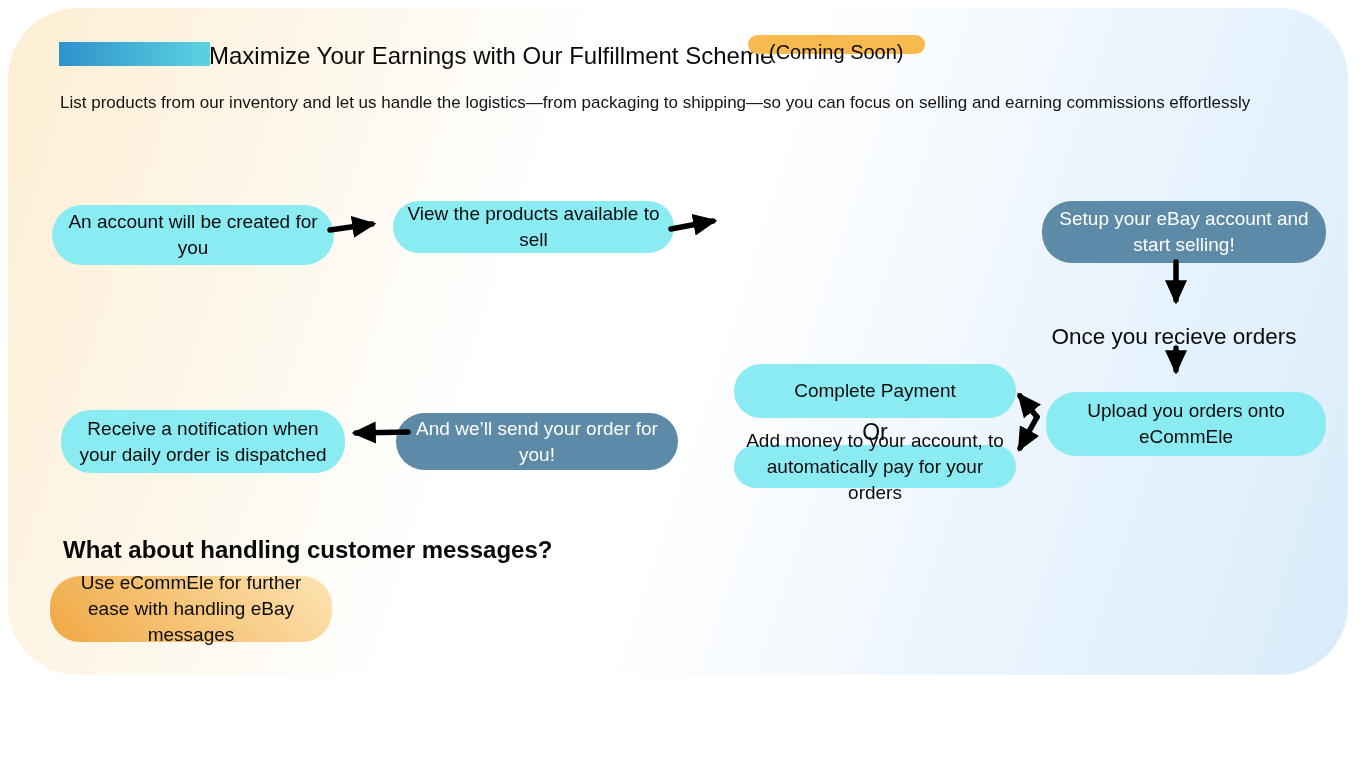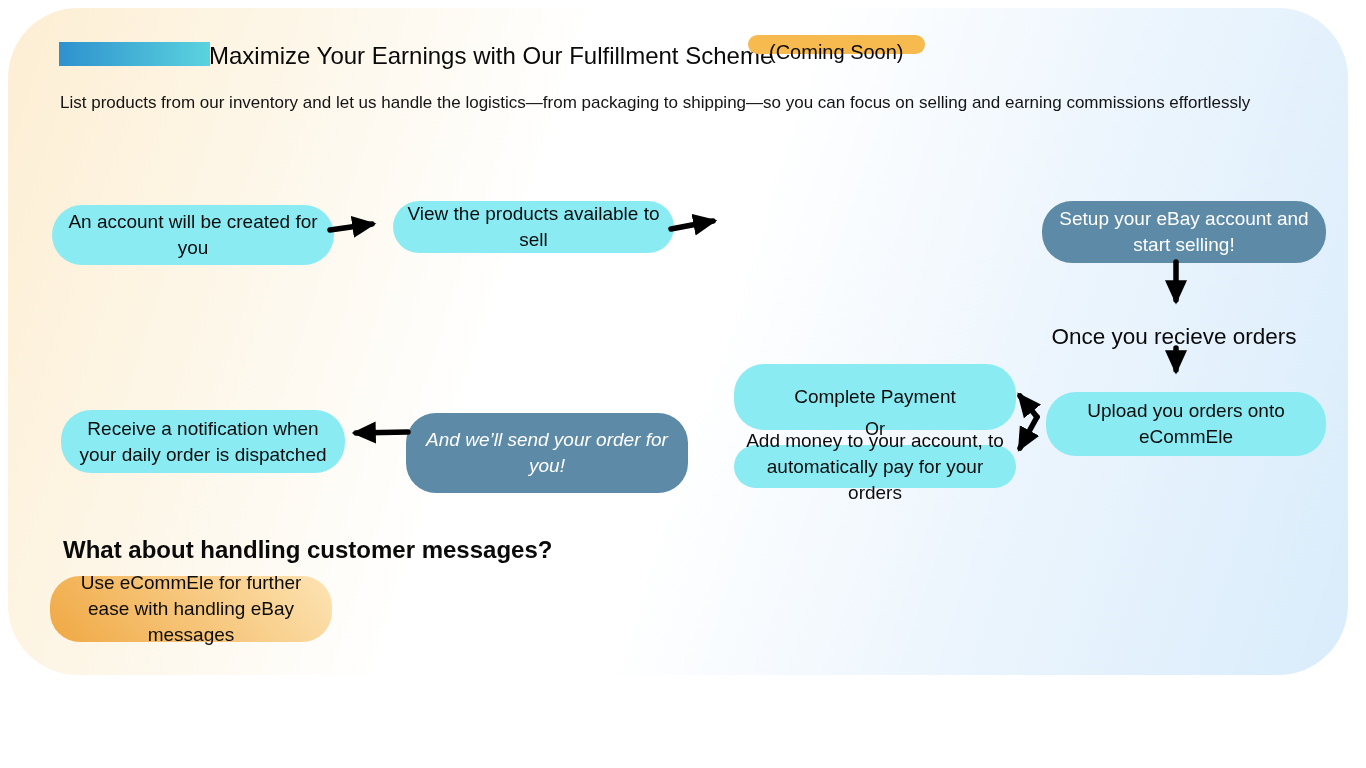--- a/index.html
+++ b/index.html
@@ -74,40 +74,40 @@
   .cyan  { background: var(--cyan, #8bebf3); }
   .slate { background: var(--slate, #5d8aa6); color: #ffffff; text-align: center; }
   .orange-grad {
     background: linear-gradient(48deg, var(--orange-start, #f0a843), var(--orange-end, #fde4b4));
   }
   .n-account { left: 44px;  top: 197px; width: 282px; height: 60px; }
   .n-view    { left: 385px; top: 193px; width: 281px; height: 52px; }
   .n-select  { left: 727px; top: 193px; width: 281px; height: 62px; }
   .n-setup   { left: 1034px; top: 193px; width: 284px; height: 62px; }
   .n-upload  { left: 1038px; top: 384px; width: 280px; height: 64px; }
-  .n-pay1    { left: 726px; top: 356px; width: 282px; height: 66px; }
+  .n-pay1    { left: 726px; top: 356px; width: 282px; height: 54px; }
   .n-pay2    { left: 726px; top: 437px; width: 282px; height: 43px; padding: 0 4px; }
-  .n-send    { left: 398px; top: 405px; width: 282px; height: 80px; font-style: italic; }
+  .n-send    { left: 388px; top: 405px; width: 282px; height: 57px; }
   .n-notify  { left: 53px;  top: 402px; width: 284px; height: 63px; }
   .n-answer  { left: 42px;  top: 568px; width: 282px; height: 66px; }
   .orders-label {
     position: absolute;
     left: 1040px; top: 316px;
     width: 252px;
     text-align: center;
     font-size: 22.5px;
     color: #0a0a0a;
     white-space: nowrap;
   }
   .or-label {
     position: absolute;
     left: 726px; top: 411px;
     width: 282px;
     text-align: center;
-    font-size: 18px;
+    font-size: 23px;
     color: #0c0c0c;
   }
   .question {
     position: absolute;
     left: 55px; top: 528px;
     font-size: 24px;
     color: #0a0a0a;
     white-space: nowrap;
     font-weight: bold;
   }

